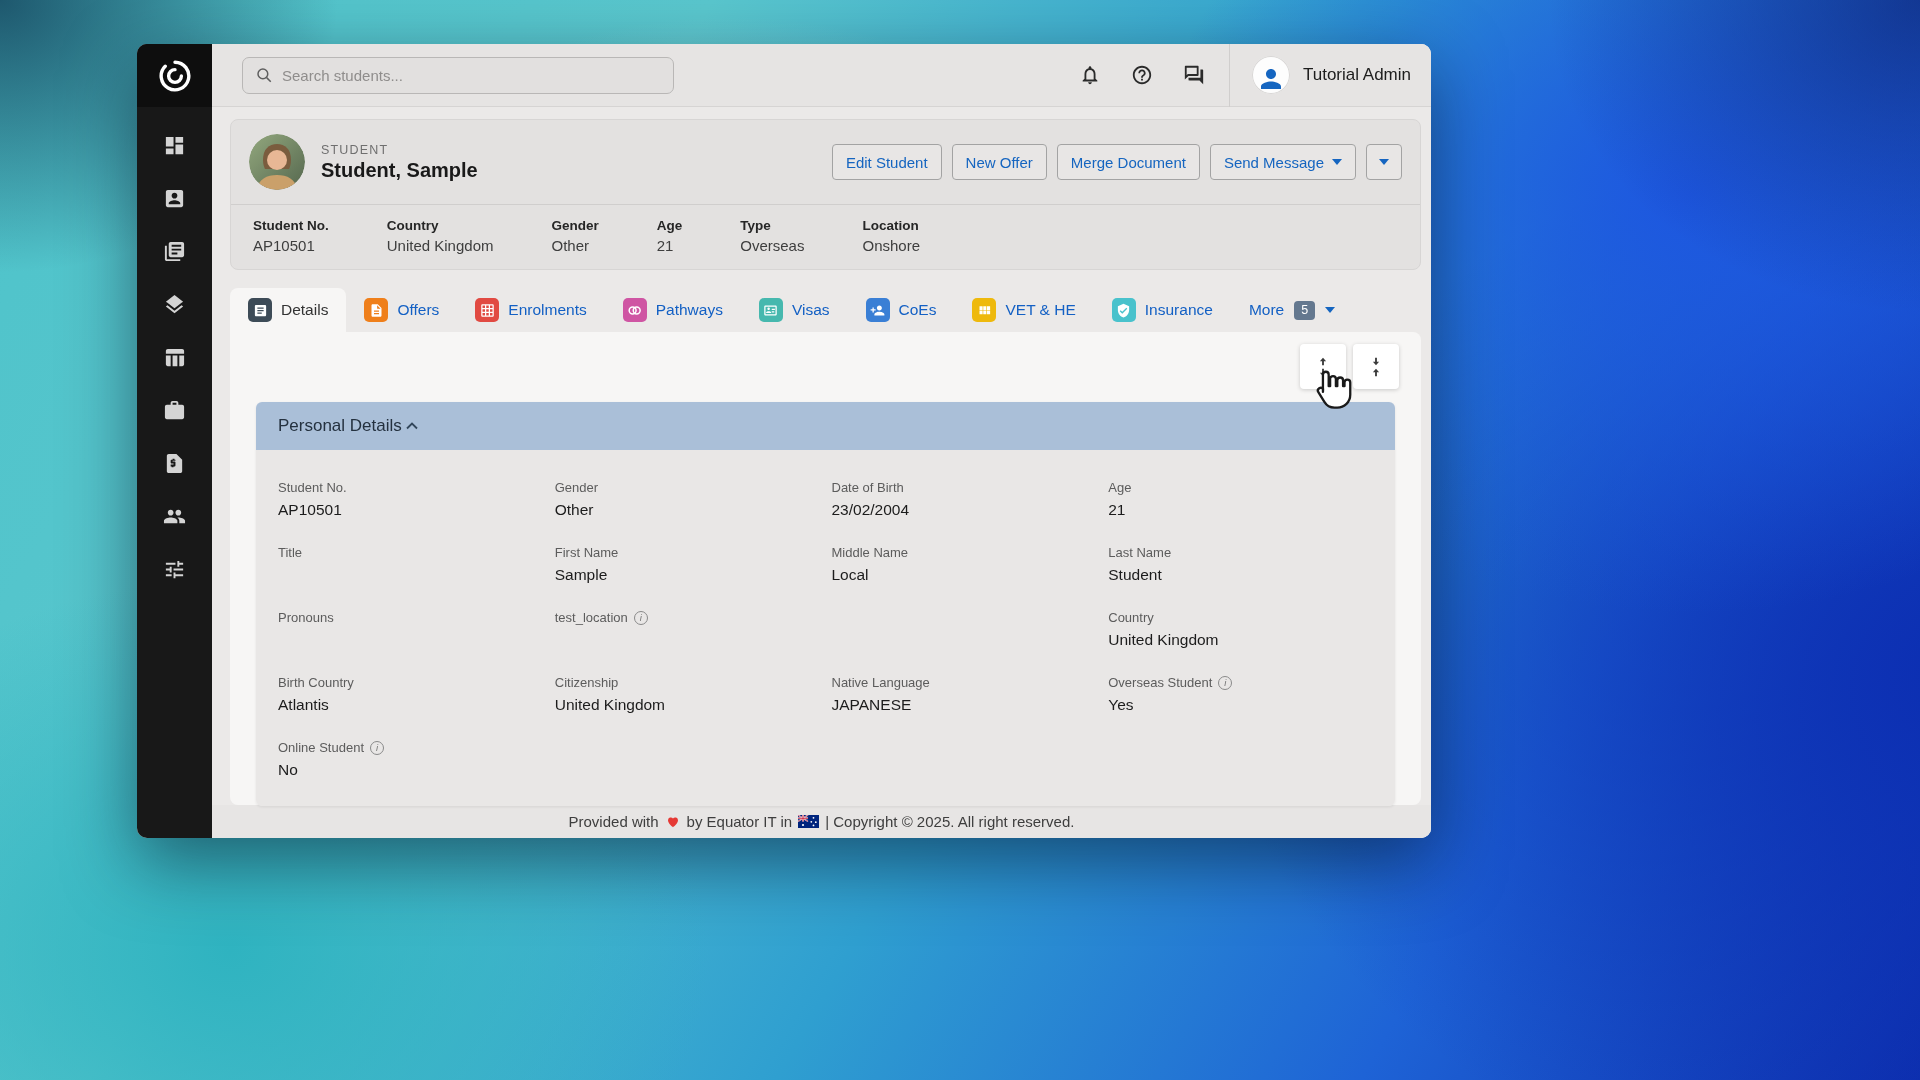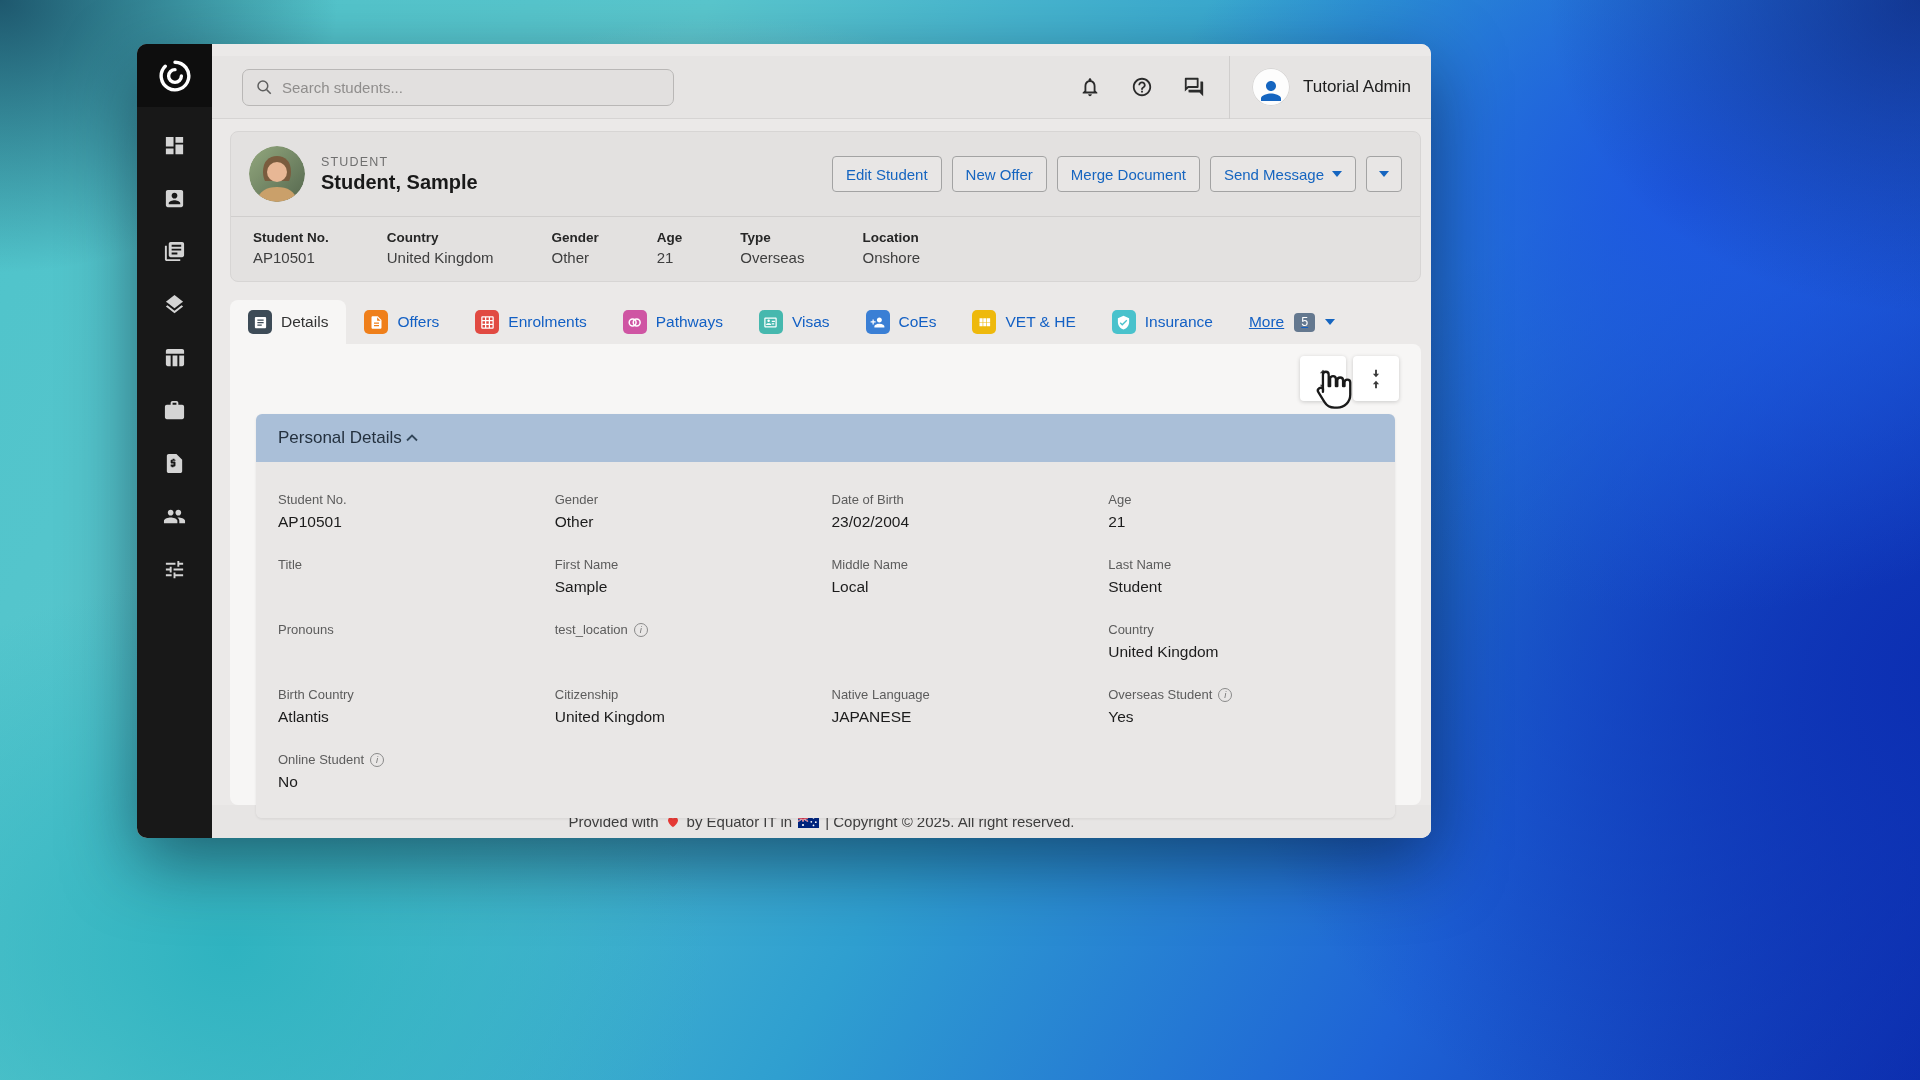--- a/index.html
+++ b/index.html
@@ -31,21 +31,21 @@
   .logo-box { height:63px; background:#0e0e0e; display:flex; align-items:center; justify-content:center; flex:none; }
   .side-nav { display:flex; flex-direction:column; align-items:center; padding-top:26px; gap:29px; }
   .side-ic { width:24px; height:24px; display:flex; align-items:center; justify-content:center; cursor:pointer; }
   .side-ic svg { width:23px; height:23px; fill:#d4d4d4; }
 
   
   .main { flex:1; min-width:0; display:flex; flex-direction:column; background:#ebe9e8; }
 
   
   .topbar { height:63px; flex:none; background:#e6e4e3; border-bottom:1px solid #d6d4d3;
-            display:flex; align-items:center; padding:0 20px 0 30px;margin-top:12px; }
+            display:flex; align-items:center; padding:0 20px 0 30px; }
   .search-box { width:432px; height:37px; border:1px solid #b9b7b6; border-radius:7px;
                 background:#e2e0df; display:flex; align-items:center; padding:0 12px; gap:9px; }
   .search-box svg { width:18px; height:18px; stroke:#5f5f5f; fill:none; stroke-width:2; flex:none; }
   .search-box input { border:none; outline:none; background:transparent; font-size:15px; color:#333; width:100%;
                       font-family:"Liberation Sans", sans-serif; }
   .search-box input::placeholder { color:#8f8d8c; }
   .topbar-spacer { flex:1; }
   .tb-ic { width:26px; height:26px; margin-left:26px; display:flex; align-items:center; justify-content:center; cursor:pointer; }
   .tb-ic svg { width:22px; height:22px; fill:#2b2b2b; }
   .tb-divider { width:1px; height:63px; background:#d0cecd; margin-left:22px; }
@@ -344,21 +344,21 @@
           <span>VET &amp; HE</span>
         </div>
         <div class="tab">
           <span class="tab-ic" style="background:#49c2cc">
               <svg viewBox="0 0 24 24">
                 <path d="M12 1L3 5v6c0 5.55 3.84 10.74 9 12 5.16-1.26 9-6.45 9-12V5l-9-4zm-2 16l-4-4 1.41-1.41L10 14.17l6.59-6.59L18 9l-8 8z"></path>
               </svg>
             </span>
           <span>Insurance</span>
         </div>
-        <div class="tab" style="gap:10px;text-decoration:underline;">
+        <div class="tab" style="gap:10px;">
           <span>More</span>
           <span class="badge">5</span>
           <span class="caret-blue"></span>
         </div>
       </div>
 
       <div class="panel">
 
         <div class="fold-buttons">
           <button class="fold-btn">

